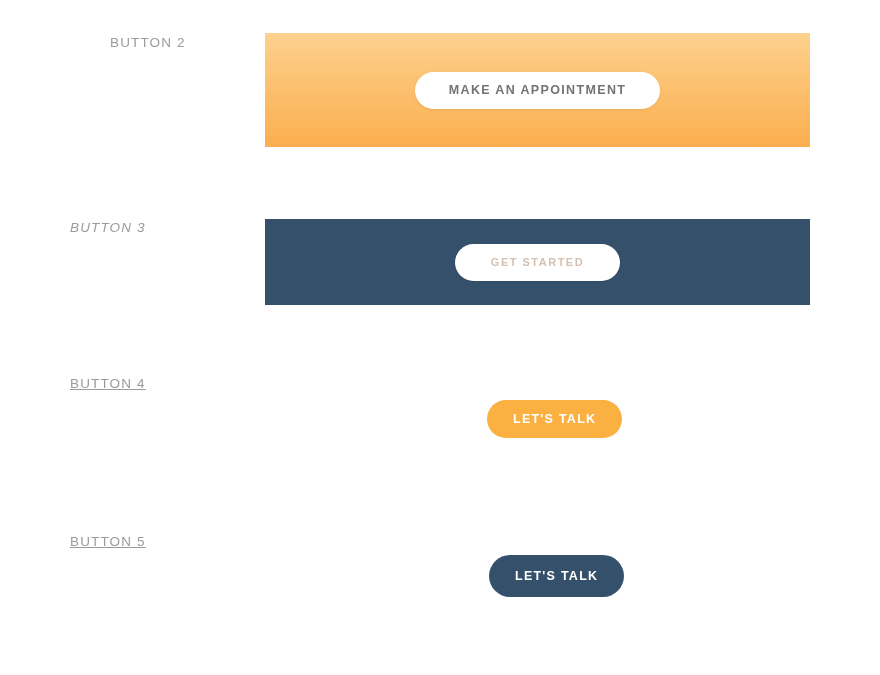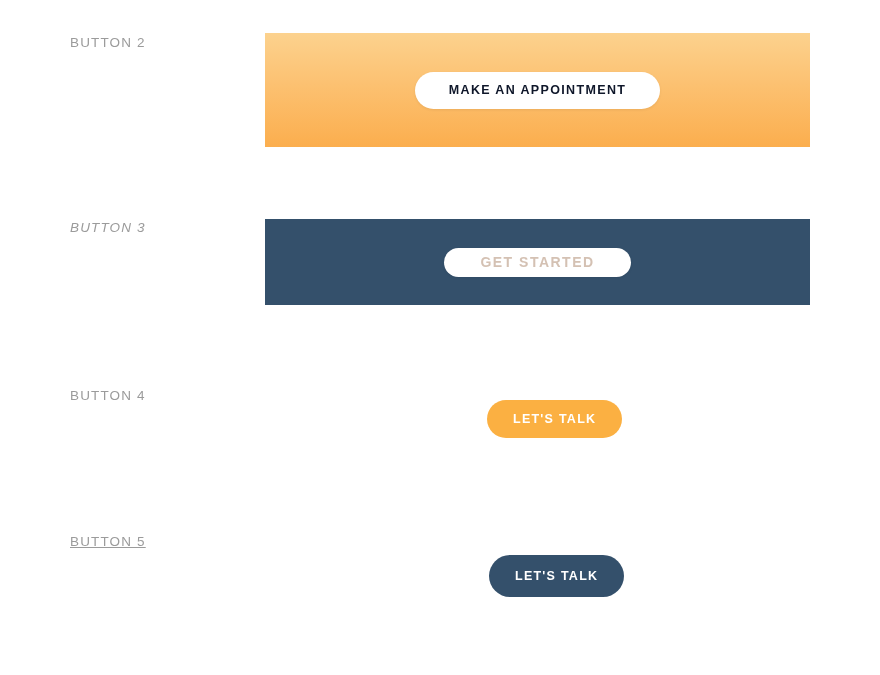--- a/index.html
+++ b/index.html
@@ -76,30 +76,30 @@
   }
 
   .pill-white-lg {
     background: #ffffff;
     border-radius: 40px;
     height: 37px;
     padding: 0 34px;
     font-size: 12.5px;
     font-weight: bold;
     letter-spacing: 1.35px;
-    color: #0f172a;
+    color: #737373;
     box-shadow: 0 1px 3px rgba(0,0,0,0.07);
   }
 
   .pill-white-md {
     background: #ffffff;
     border-radius: 40px;
-    height: 29px;
+    height: 37px;
     padding: 0 36px;
-    font-size: 14px;
+    font-size: 11px;
     font-weight: bold;
     letter-spacing: 1.5px;
     color: #d4c1b3;
     box-shadow: 0 1px 3px rgba(0,0,0,0.07);
   }
 
   .pill-orange {
     position: absolute;
     background: #fbb042;
     border-radius: 40px;
@@ -118,27 +118,27 @@
     height: 42px;
     padding: 0 26px;
     font-size: 12.5px;
     font-weight: bold;
     letter-spacing: 1.25px;
     color: #ffffff;
   }
 
   
   #row-2 { top: 33px;  height: 114px; }
-  #row-2 .row-label { top: 2px; }
+  #row-2 .row-label { top: 2px; margin-left: 40px; }
 
   #row-3 { top: 219px; height: 86px; }
   #row-3 .row-label { top: 1px; font-style: italic; }
 
   #row-4 { top: 376px; height: 60px; }
-  #row-4 .row-label { top: 12px; }
+  #row-4 .row-label { top: 0px; text-decoration: underline; }
 
   #row-5 { top: 534px; height: 60px; }
   #row-5 .row-label { top: 0px; text-decoration: underline; }
 
   #btn-lets-talk-orange { left: 487px; top: 24px; }
   #btn-lets-talk-navy   { left: 489px; top: 21px; }
 </style>
 </head>
 <body>
 

